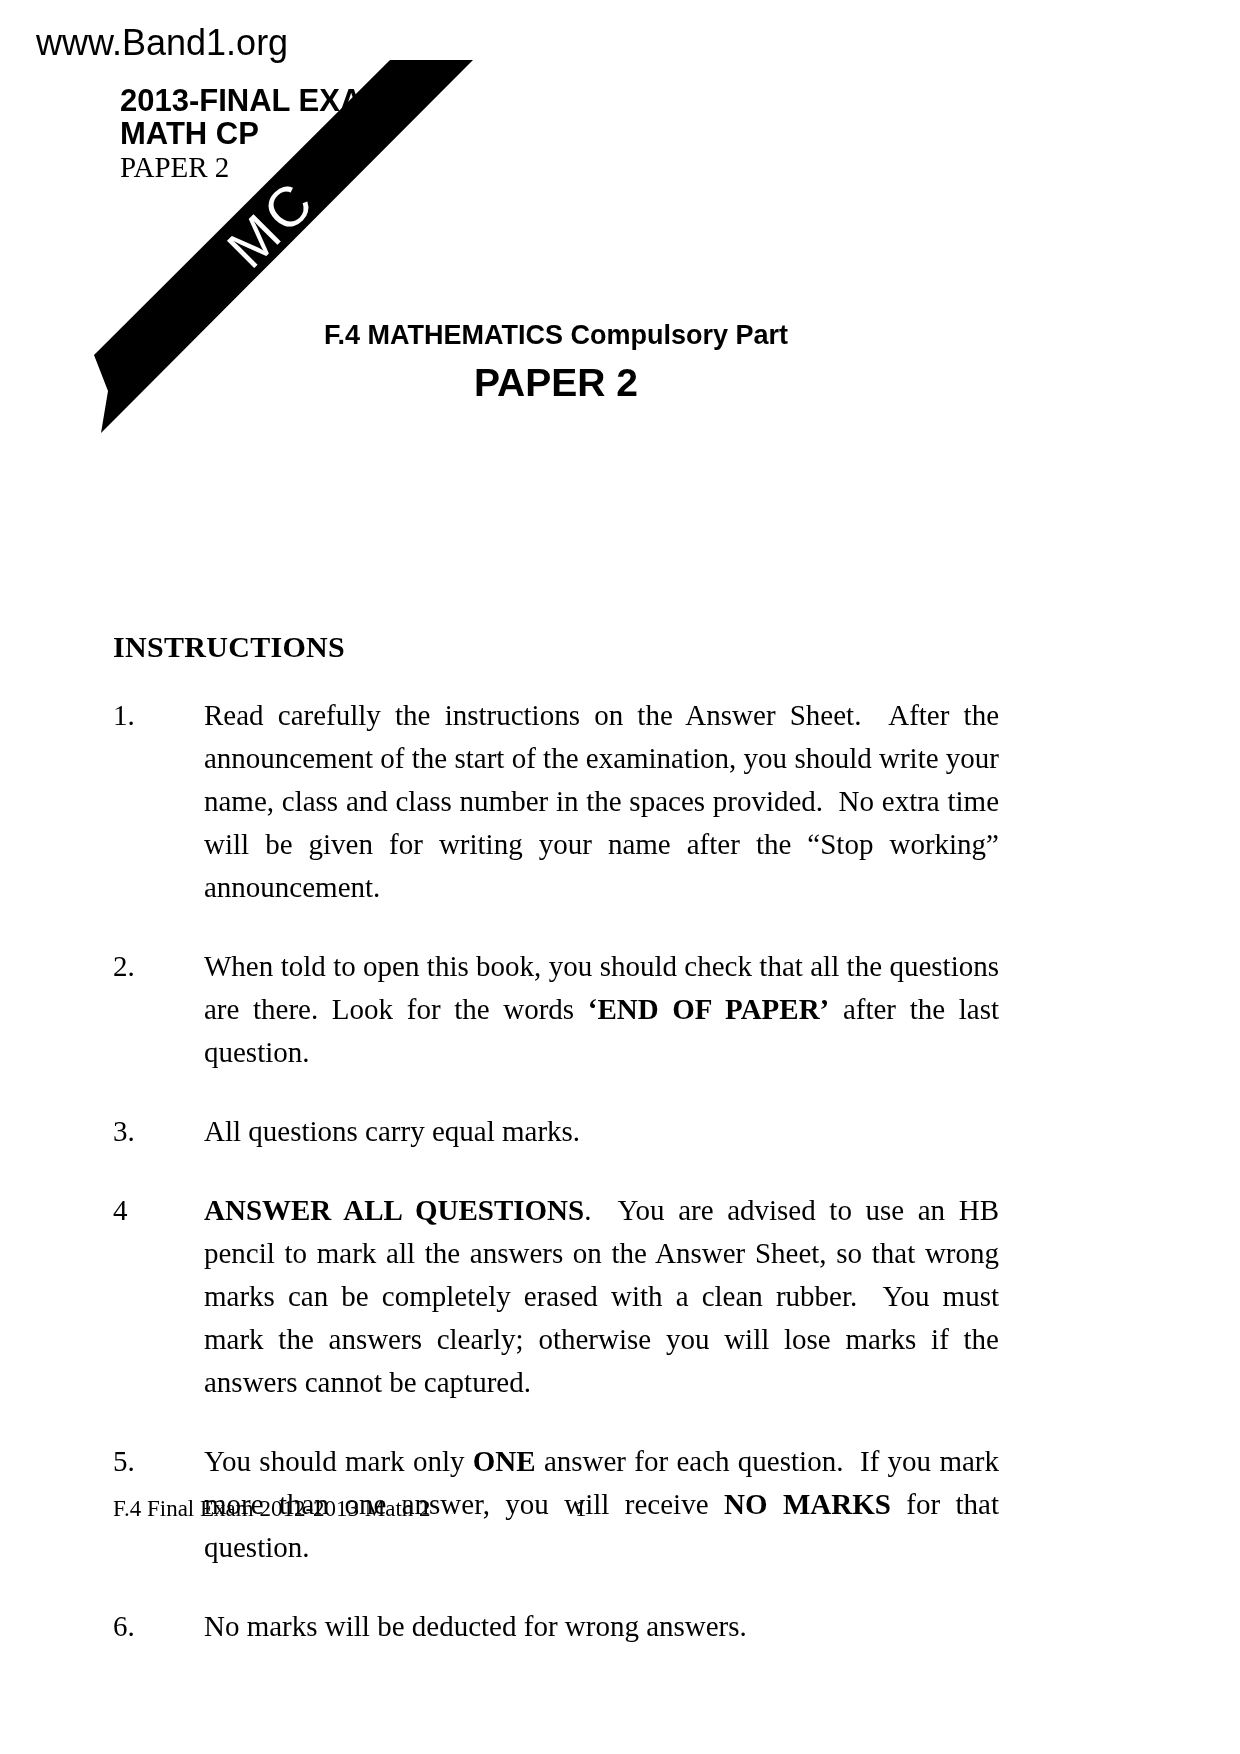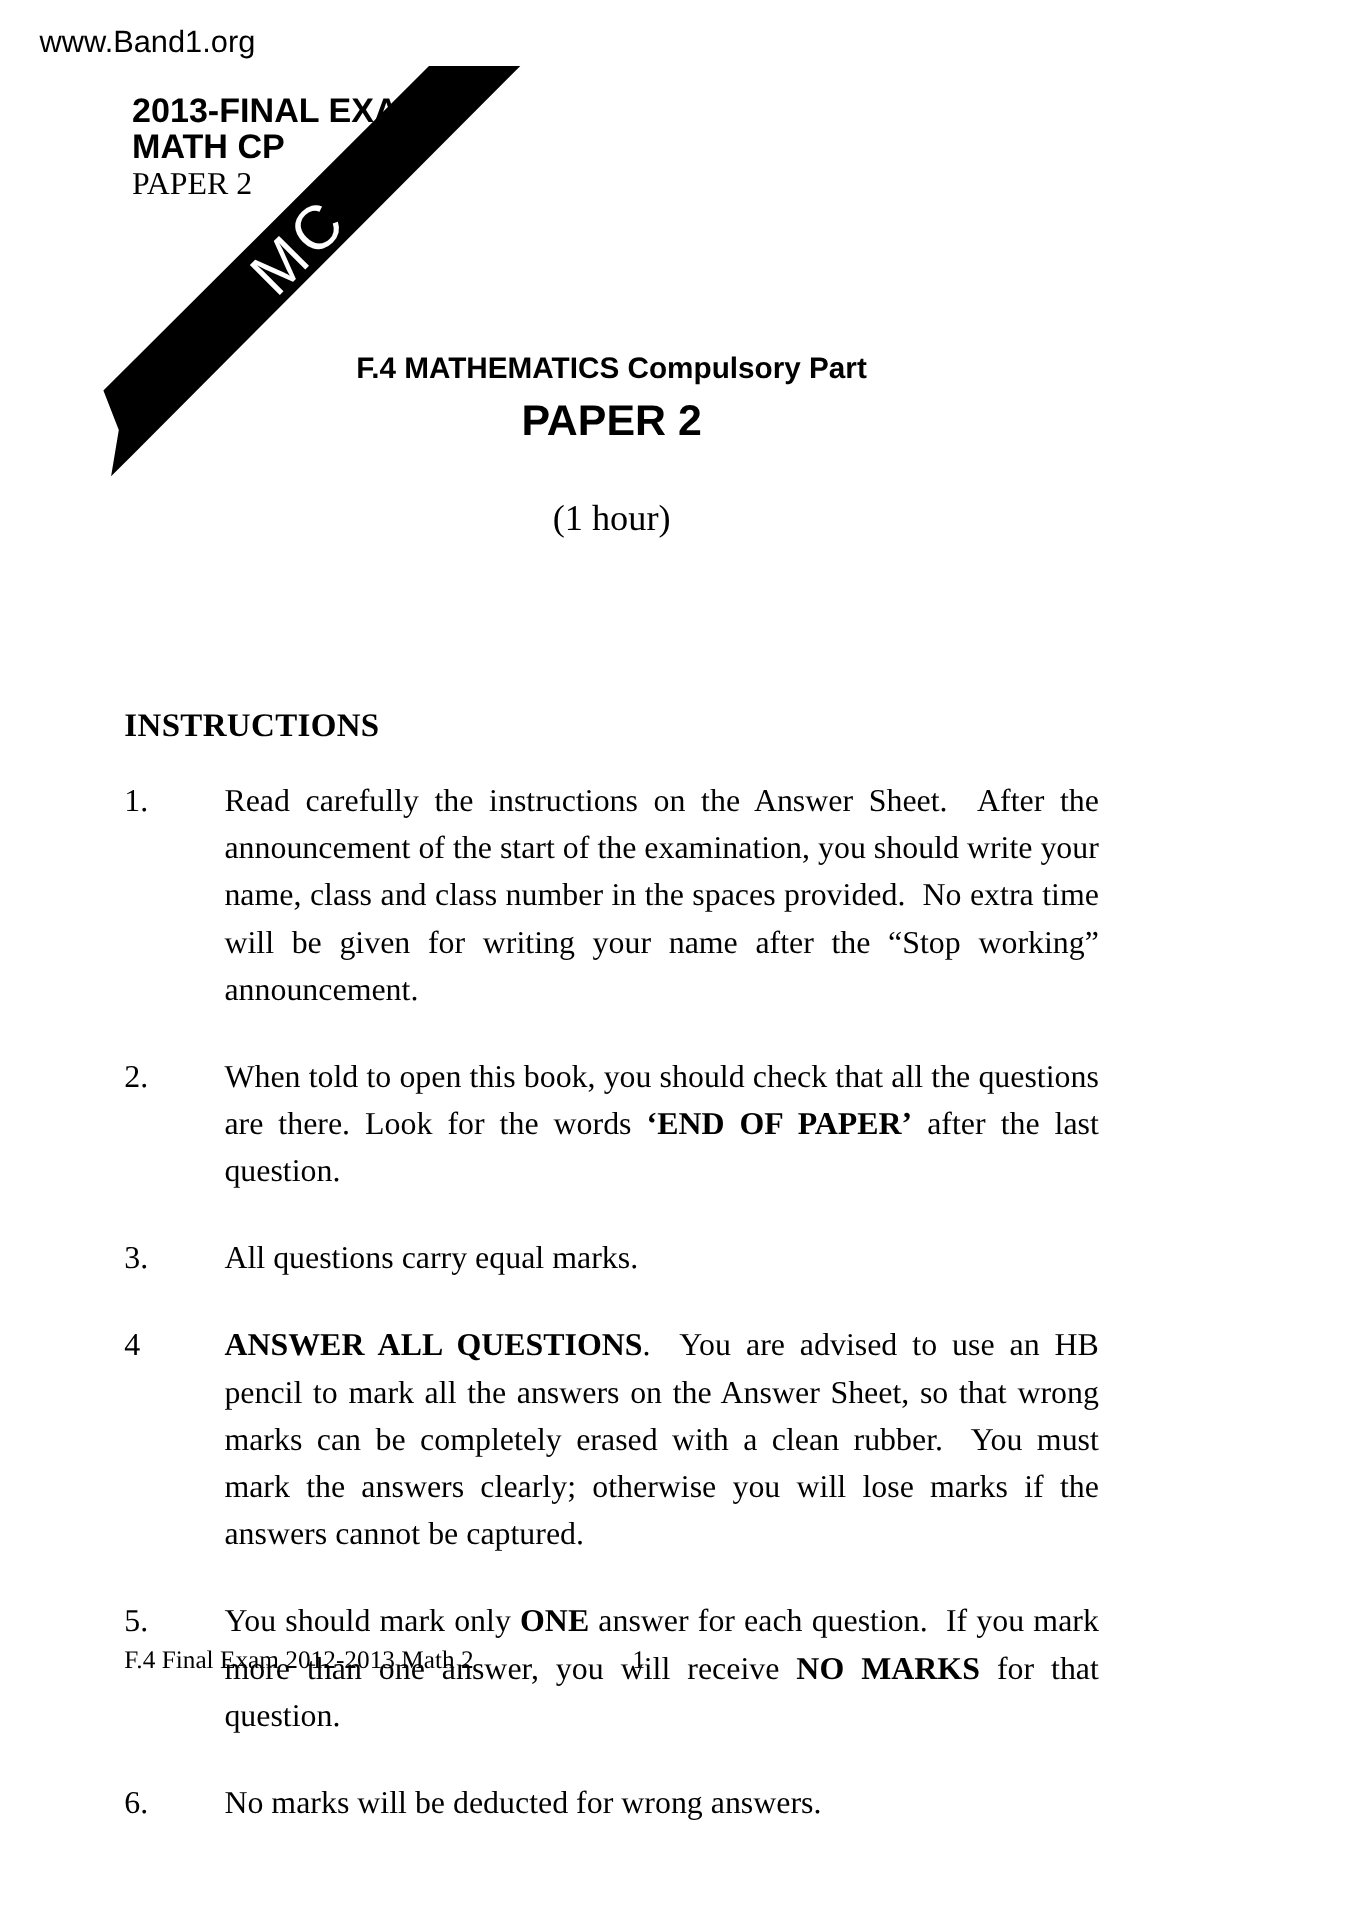--- a/index.html
+++ b/index.html
@@ -9,21 +9,21 @@
     background: #ffffff;
     color: #000000;
     font-family: "Liberation Serif", serif;
     position: relative;
     overflow: hidden;
   }
   .site-url {
     position: absolute;
     left: 36px; top: 22px;
     font-family: "Liberation Sans", sans-serif;
-    font-size: 28px;
+    font-size: 36px;
   }
   .exam-block {
     position: absolute;
     left: 120px; top: 84px;
   }
   .exam-line-bold {
     font-family: "Liberation Sans", sans-serif;
     font-weight: bold;
     font-size: 31px;
     line-height: 33px;
@@ -63,21 +63,21 @@
     font-size: 39px;
     line-height: 47px;
   }
   .duration {
     font-family: "Liberation Serif", serif;
     font-size: 33px;
     margin-top: 48px;
   }
   .instructions {
     position: absolute;
-    left: 113px; top: 643px;
+    left: 113px; top: 630px;
     width: 886px;
   }
   .instructions-heading {
     font-size: 30px;
     font-weight: bold;
     letter-spacing: 0.3px;
   }
   .instruction-item {
     display: flex;
     margin-top: 36px;
@@ -119,21 +119,20 @@
 </div>
 
 <svg class="ribbon-svg" width="520" height="470" viewBox="0 0 520 470">
   <polygon points="390,60 473,60 120,414 101,433 108,391 94,355" fill="#000000"></polygon>
   <text x="272" y="243" transform="rotate(-45 272 225)" fill="#ffffff" font-size="56" letter-spacing="4" font-family="Liberation Sans, sans-serif" text-anchor="middle">MC</text>
 </svg>
 
 <div class="title-block">
   <div class="paper-title">F.4 MATHEMATICS Compulsory Part</div>
   <div class="paper-number">PAPER 2</div>
-  <div class="duration">(1 hour)</div>
 </div>
 
 <div class="instructions">
   <div class="instructions-heading">INSTRUCTIONS</div>
   <div>
       <div class="instruction-item">
         <div class="instruction-num">1.</div>
         <div class="instruction-txt"><span>Read carefully the instructions on the Answer Sheet.&nbsp; After the announcement of the start of the examination, you should write your name, class and class number in the spaces provided.&nbsp; No extra time will be given for writing your name after the “Stop working” announcement.</span></div>
       </div>
       <div class="instruction-item">

